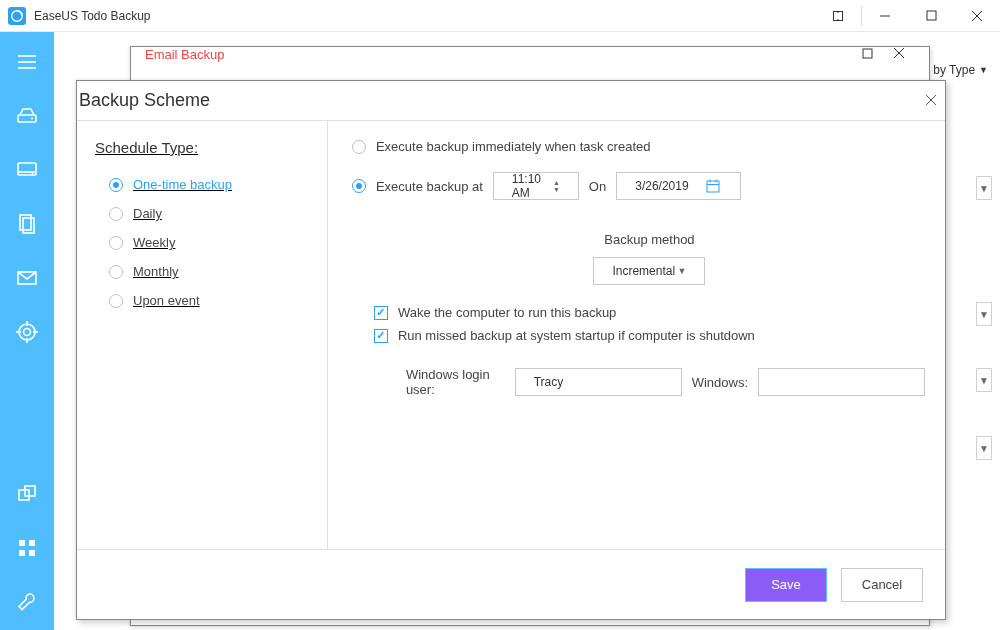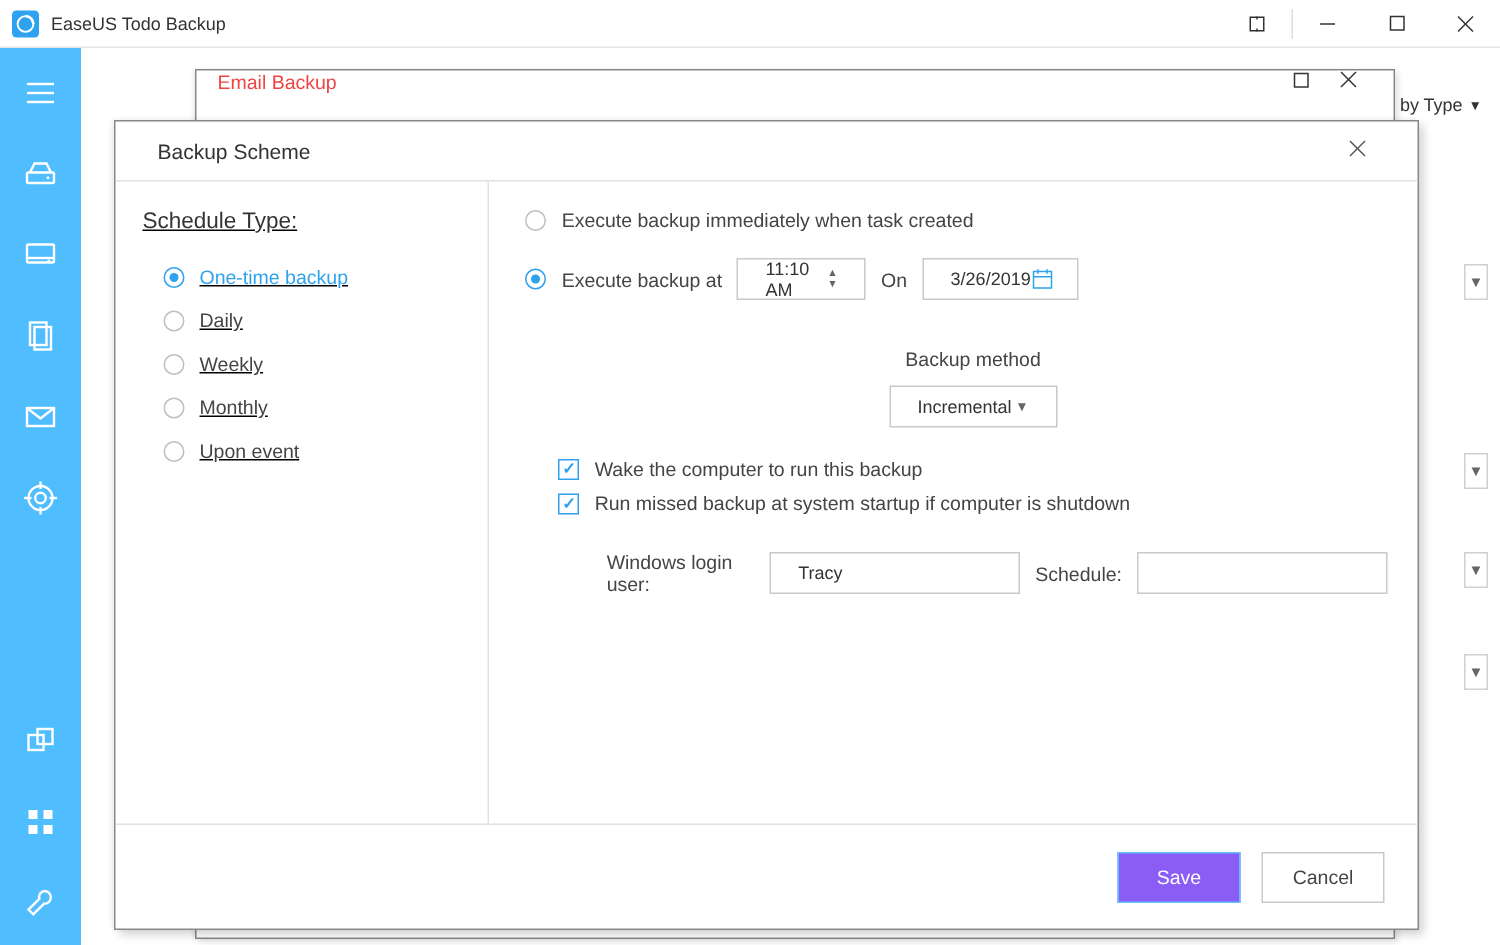--- a/index.html
+++ b/index.html
@@ -31,39 +31,39 @@
   .bg-dd { position:absolute; right:8px; width:16px; height:24px; border:1px solid #d0d0d0; color:#666; display:flex; align-items:center; justify-content:center; font-size:10px; background:#fff; }
 
   
   .email-win { position: absolute; left: 76px; top: 14px; width: 800px; height: 580px; border: 1px solid #888; background: #fff; box-shadow: 2px 2px 4px rgba(0,0,0,.12), -2px 0 2px rgba(0,0,0,.05); }
   .email-win .ew-title { height: 38px; border-bottom: 1px solid #737373; display:flex; align-items:flex-start; padding: 0 14px; font-size:13px; color:#ef4444; }
   .email-win .ew-title .spacer { flex:1; }
   .email-win .ew-title .wbtn { width:32px; text-align:center; }
 
   
   .scheme-win { position: absolute; left: 22px; top: 48px; width: 870px; height: 540px; border: 1px solid #888; background: #fff; box-shadow: 3px 3px 6px rgba(0,0,0,.18), -2px -1px 3px rgba(0,0,0,.06); display:flex; flex-direction:column; }
-  .sw-title { height: 40px; border-bottom: 1px solid #e0e0e0; display:flex; align-items:center; padding: 0 28px; font-size:14px; color:#333; }
+  .sw-title { height: 40px; border-bottom: 1px solid #e0e0e0; display:flex; align-items:center; padding: 0 2px; font-size:18px; color:#333; }
   .sw-title .spacer{flex:1;}
   .sw-title .close { font-size:15px; color:#555; padding:6px; }
 
   .sw-body { flex:1; display:flex; }
   .sw-left { width: 252px; border-right: 1px solid #e0e0e0; padding: 18px 18px; text-decoration: underline; }
   .sw-left h3 { font-size: 15px; font-weight: 400; color:#333; margin-bottom: 14px; }
   .radio-row { display:flex; align-items:center; gap:10px; padding: 7px 0 7px 14px; font-size:13px; color:#444; }
   .radio-row.sel { color:#2ea2ef; }
   .oradio { width:14px; height:14px; border:1px solid #bfbfbf; border-radius:50%; display:inline-flex; align-items:center; justify-content:center; flex-shrink:0; }
   .oradio.on { border-color:#2ea2ef; }
   .oradio.on::after { content:""; width:6px; height:6px; background:#2ea2ef; border-radius:50%; }
 
   .sw-right { flex:1; padding: 18px 20px 10px 24px; font-size:13px; color:#444; }
   .execrow { display:flex; align-items:center; gap:10px; margin-bottom: 18px; }
   .field { height:28px; border:1px solid #c9c9c9; background:#fff; display:flex; align-items:center; padding:0 18px; font-size:12px; color:#333; }
   .time-field { width:86px; justify-content:space-between; }
   .time-field .stepper { display:flex; flex-direction:column; font-size:7px; line-height:7px; color:#666; }
-  .date-field { width:104px; justify-content:space-between; }
+  .date-field { width:125px; justify-content:space-between; }
   .cal-ic { width:18px; height:18px; display:flex; align-items:center; justify-content:center; color:#2ea2ef; }
 
   .indent { margin-left: 22px; }
   .method-row { display:flex; align-items:center; gap:10px; margin: 32px 0 20px 0; flex-direction: column; }
   .dd-field { width:112px; justify-content:space-between; }
   .dd-field .car { font-size:9px; color:#666; }
 
   .check-row { display:flex; align-items:center; gap:10px; margin: 8px 0; }
   .chk { width:14px; height:14px; border:1px solid #2ea2ef; background:#fff; display:flex; align-items:center; justify-content:center; color:#2ea2ef; font-size:11px; font-weight:bold; }
 
@@ -290,21 +290,21 @@
             <div class="check-row">
               <span class="chk">✓</span>
               <span>Run missed backup at system startup if computer is shutdown</span>
             </div>
 
             <div class="userpw-row">
               <span>Windows login user:</span>
               <div class="field txt-field">
                   <span>Tracy</span>
                 </div>
-              <span>Schedule:</span>
+              <span>Windows:</span>
               <div class="field txt-field">
                   <span></span>
                 </div>
             </div>
           </div>
         </div>
       </div>
 
       <div class="sw-foot">
         <div class="btn primary">

